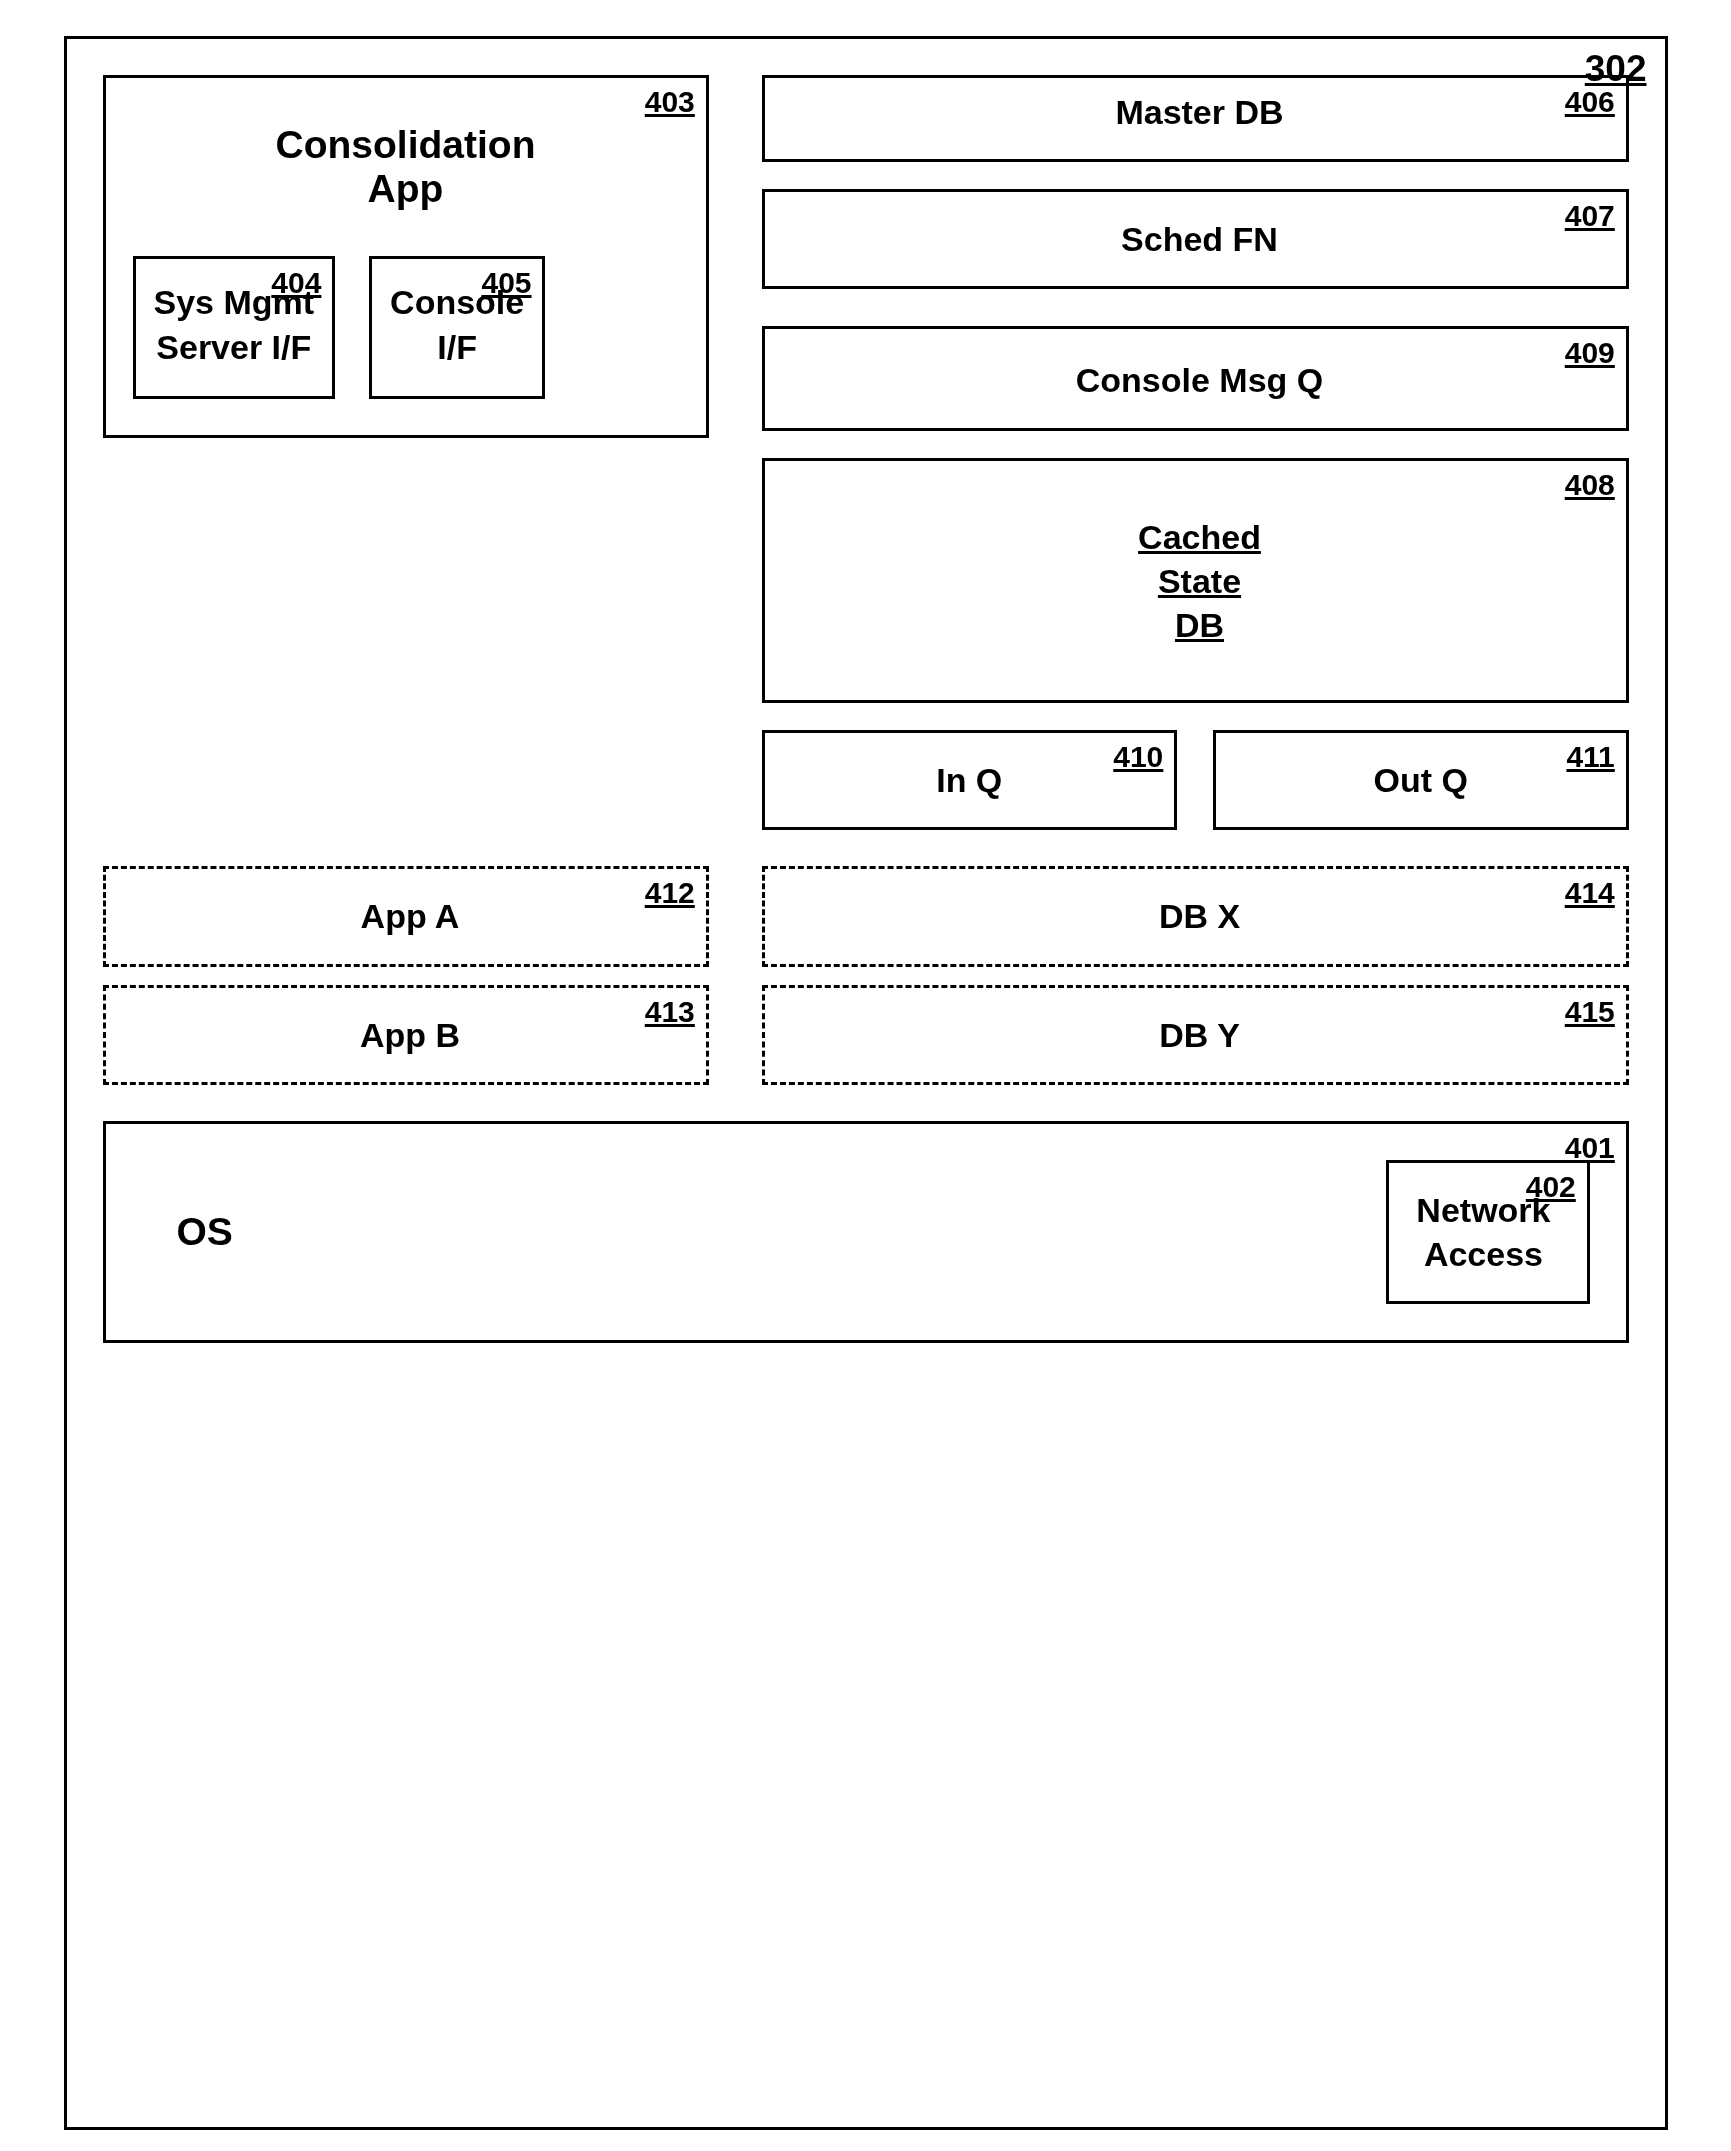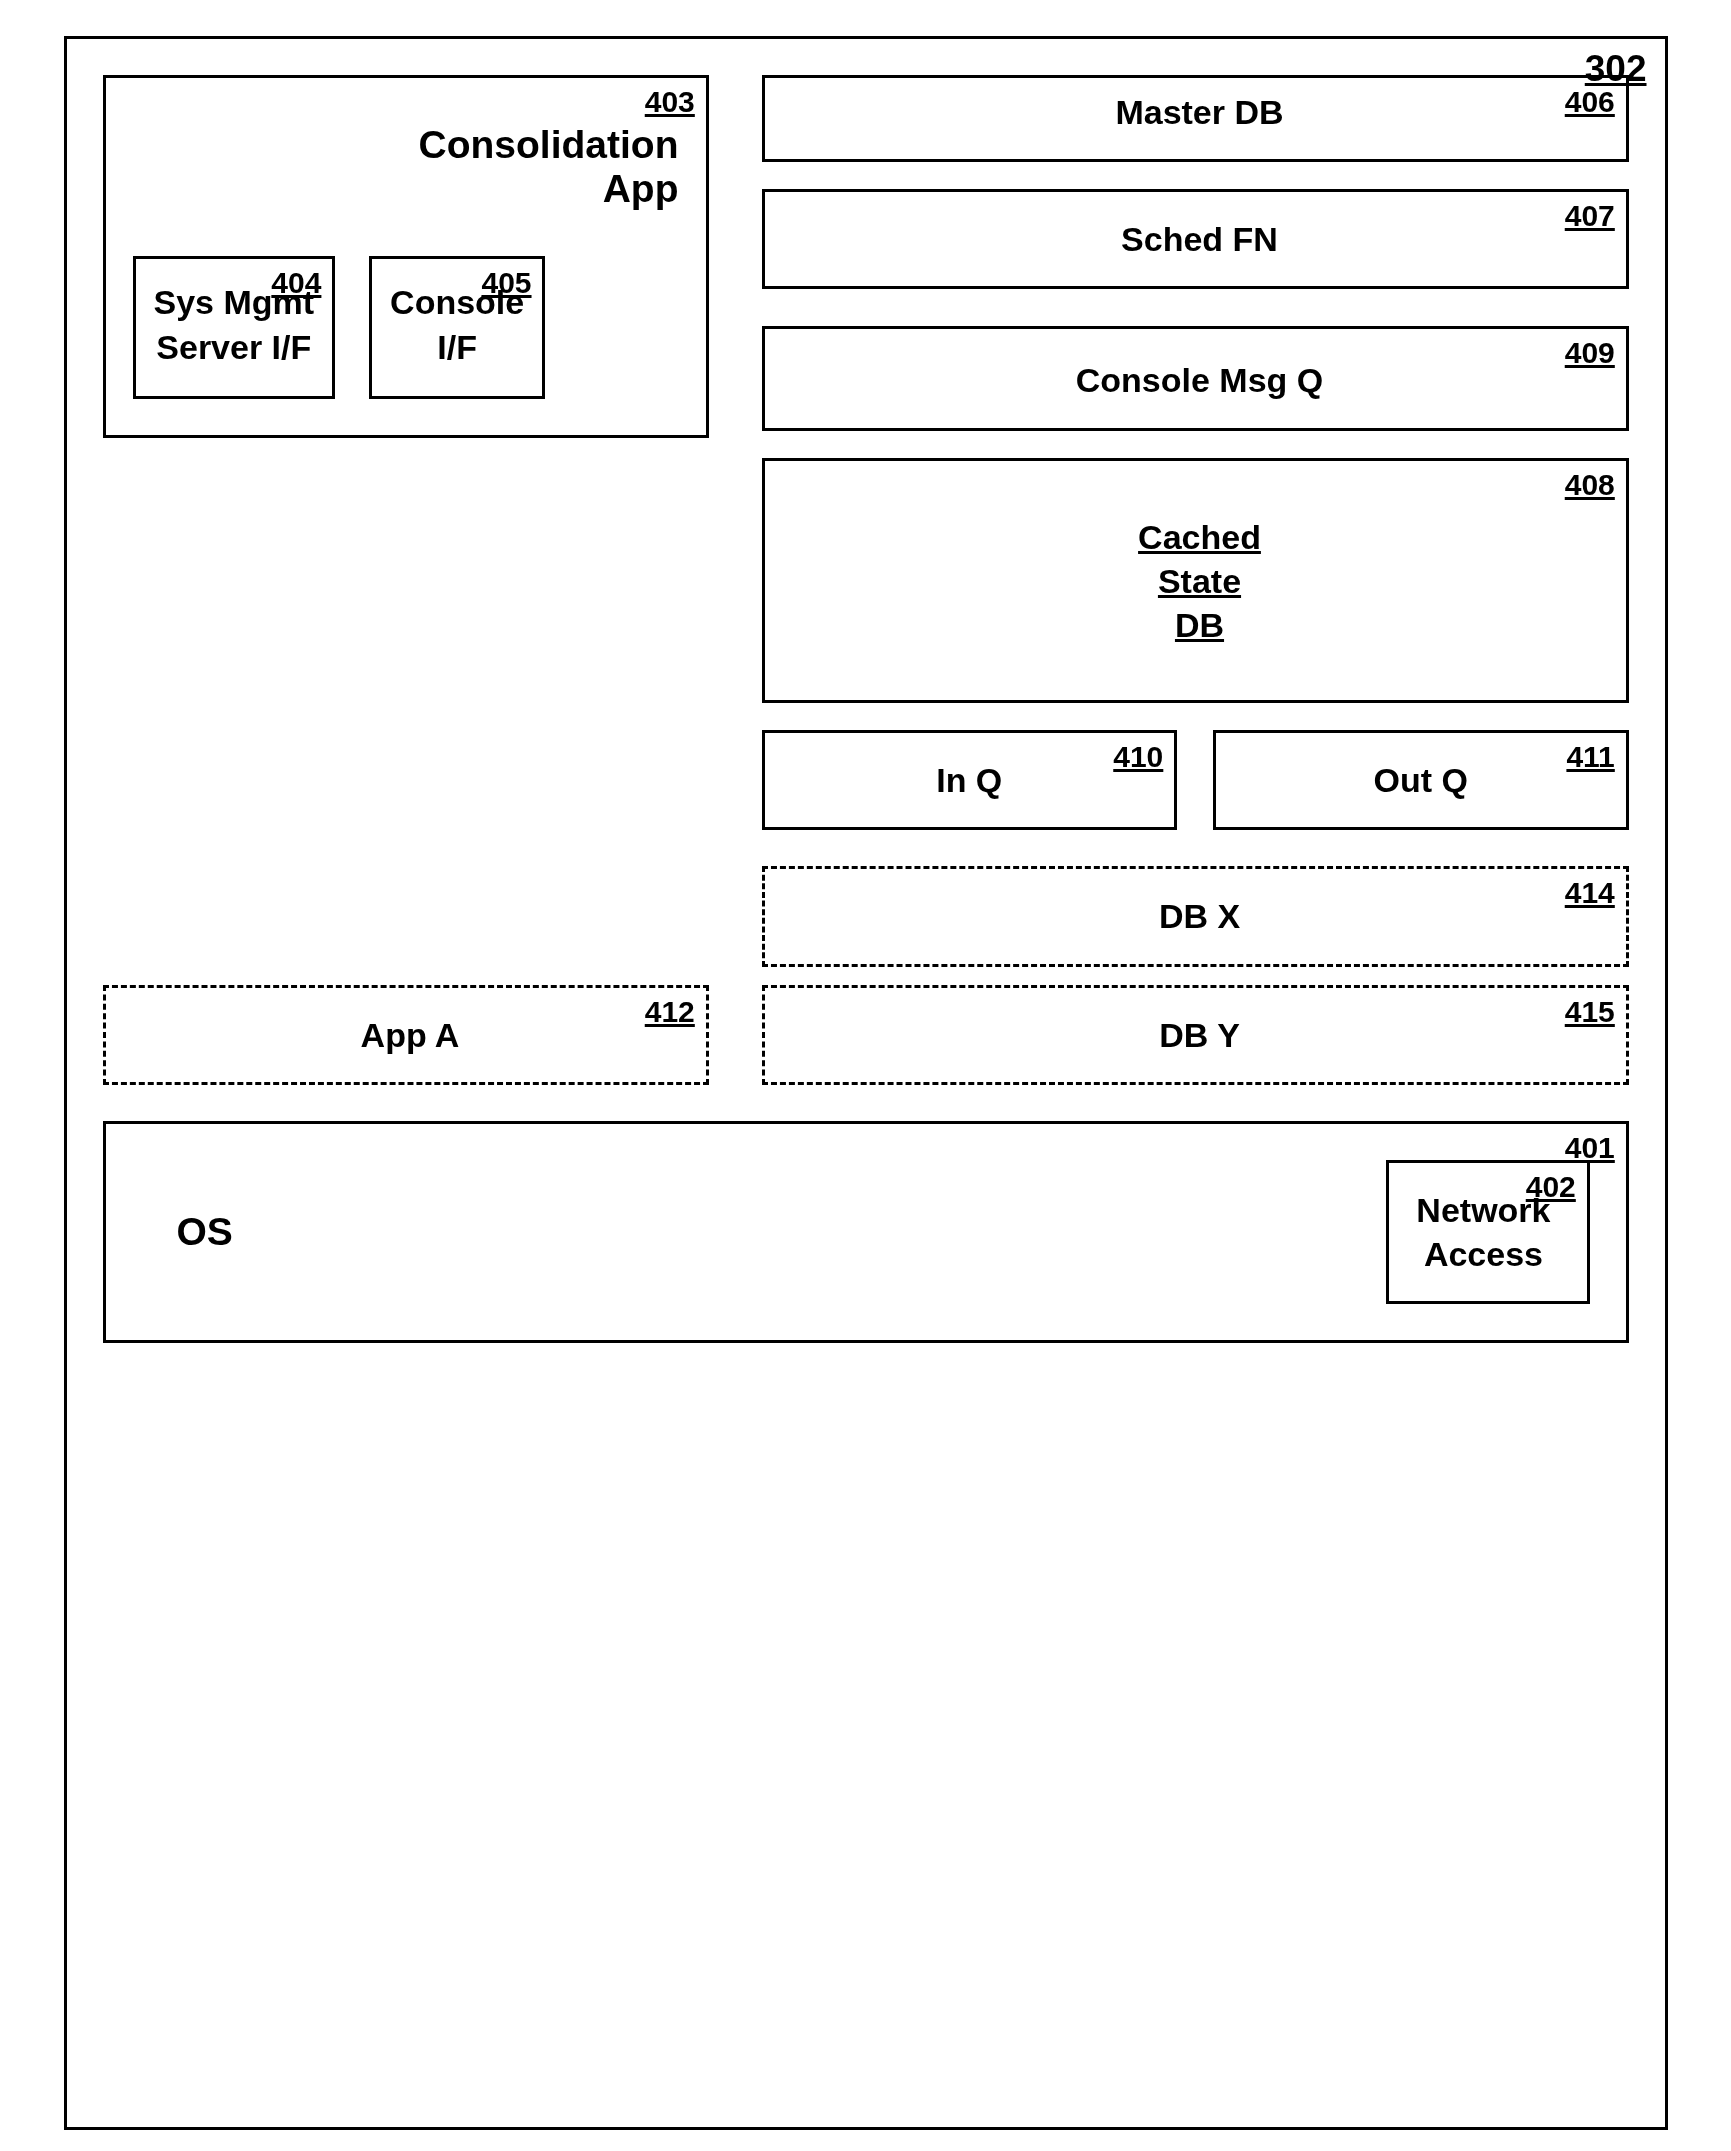--- a/index.html
+++ b/index.html
@@ -73,21 +73,21 @@
     
     .consolidation-box {
       border: 3.6px solid #000;
       position: relative;
       padding: 27px 27px 36px 27px;
       flex: 0 0 auto;
     }
     .consolidation-title {
       font-size: 39px;
       font-weight: bold;
-      text-align: right;
+      text-align: center;
       margin-top: 18px;
       margin-bottom: 45px;
     }
     .inner-boxes {
       display: flex;
       flex-direction: row;
       gap: 34px;
       margin-top: 9px;
     }
     .inner-box {
@@ -160,20 +160,24 @@
         </div>
       </div>
 
       <div style="flex:1;"></div>
 
       <div style="display:flex;flex-direction:column;gap:18px;margin-top:53px;">
         <div class="dashed-box" style="padding:25px 18px 25px 27px;">
           <span class="box-id">412</span>
           <div class="box-label">App A</div>
         </div>
+        <div class="dashed-box" style="padding:25px 18px 25px 27px;">
+          <span class="box-id">413</span>
+          <div class="box-label">App B</div>
+        </div>
       </div>
     </div>
 
     <div class="right-col">
 
       <div class="solid-box" style="padding:12px 18px 25px 27px;">
         <span class="box-id">406</span>
         <div class="box-label">Master DB</div>
       </div>
 

